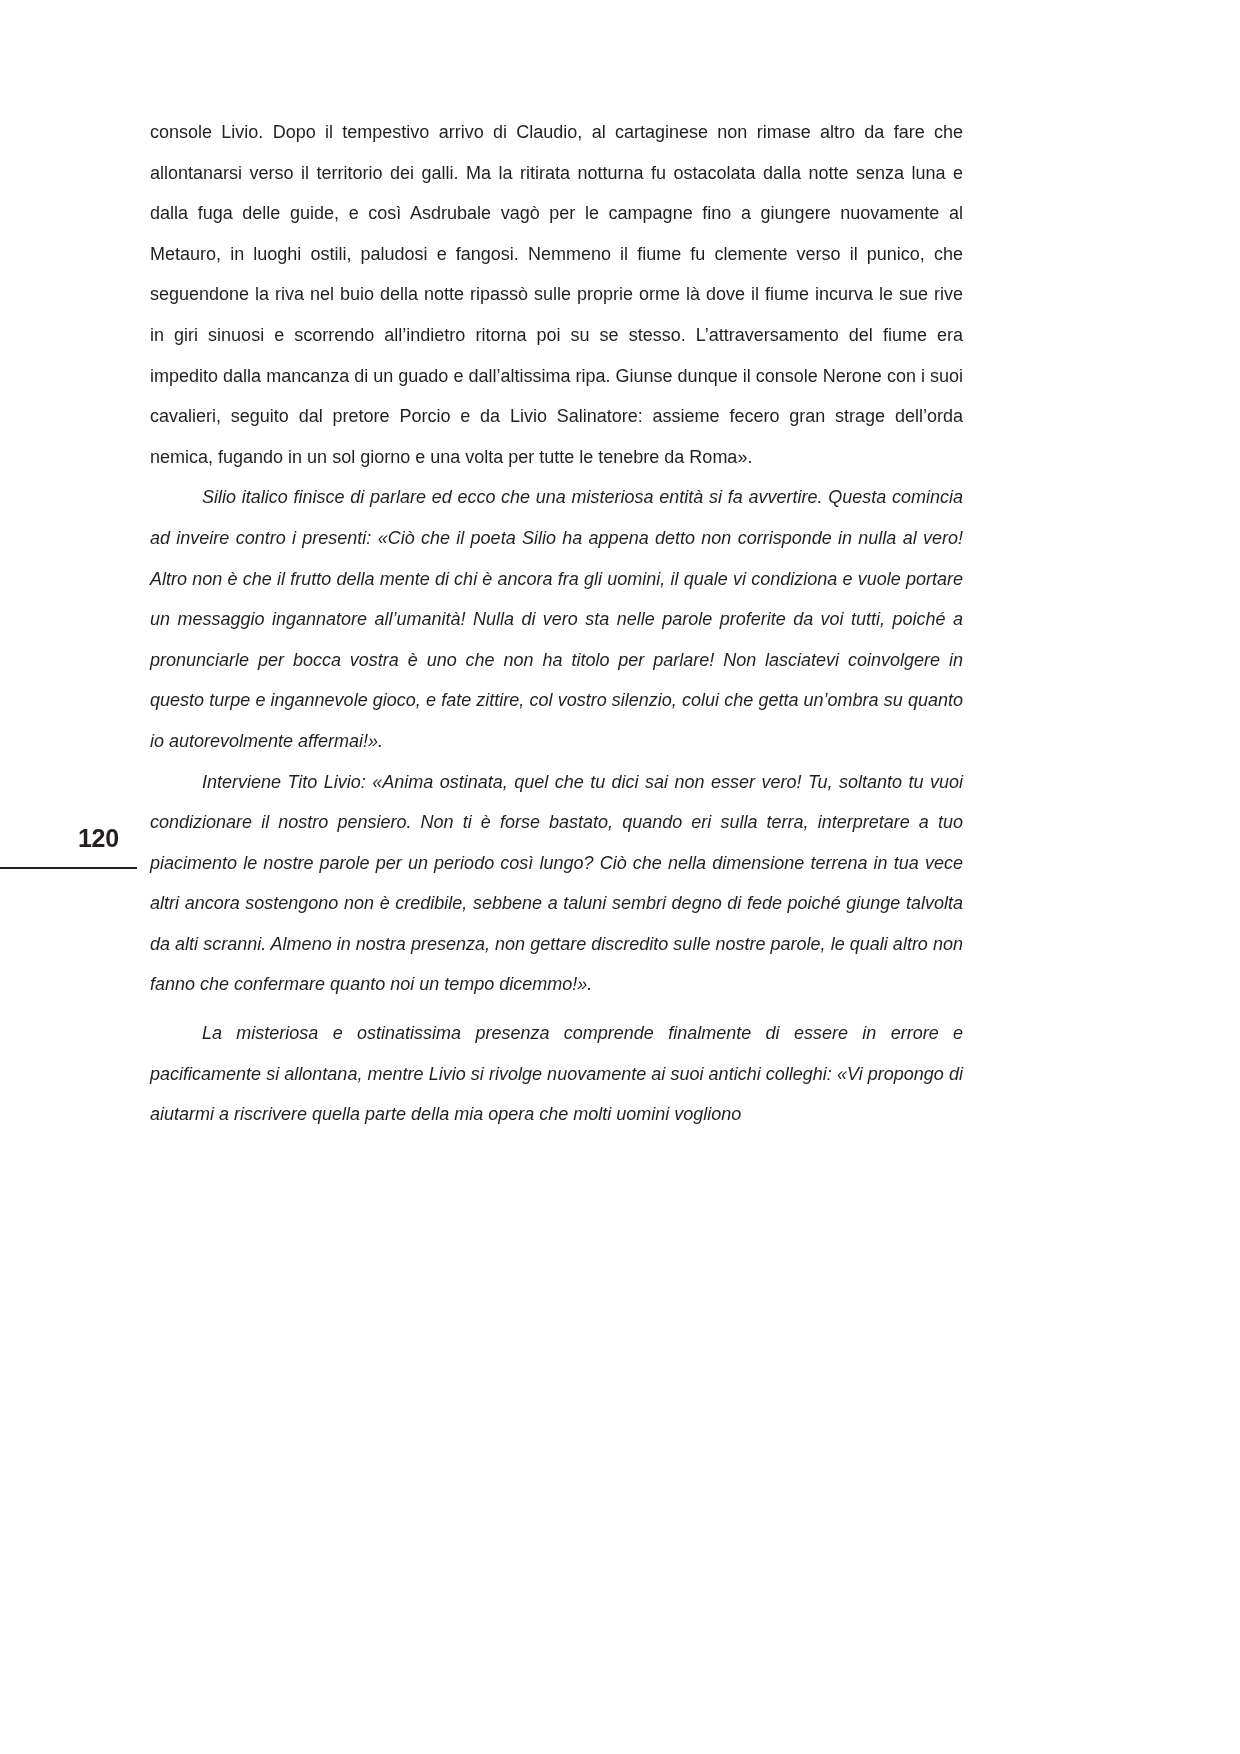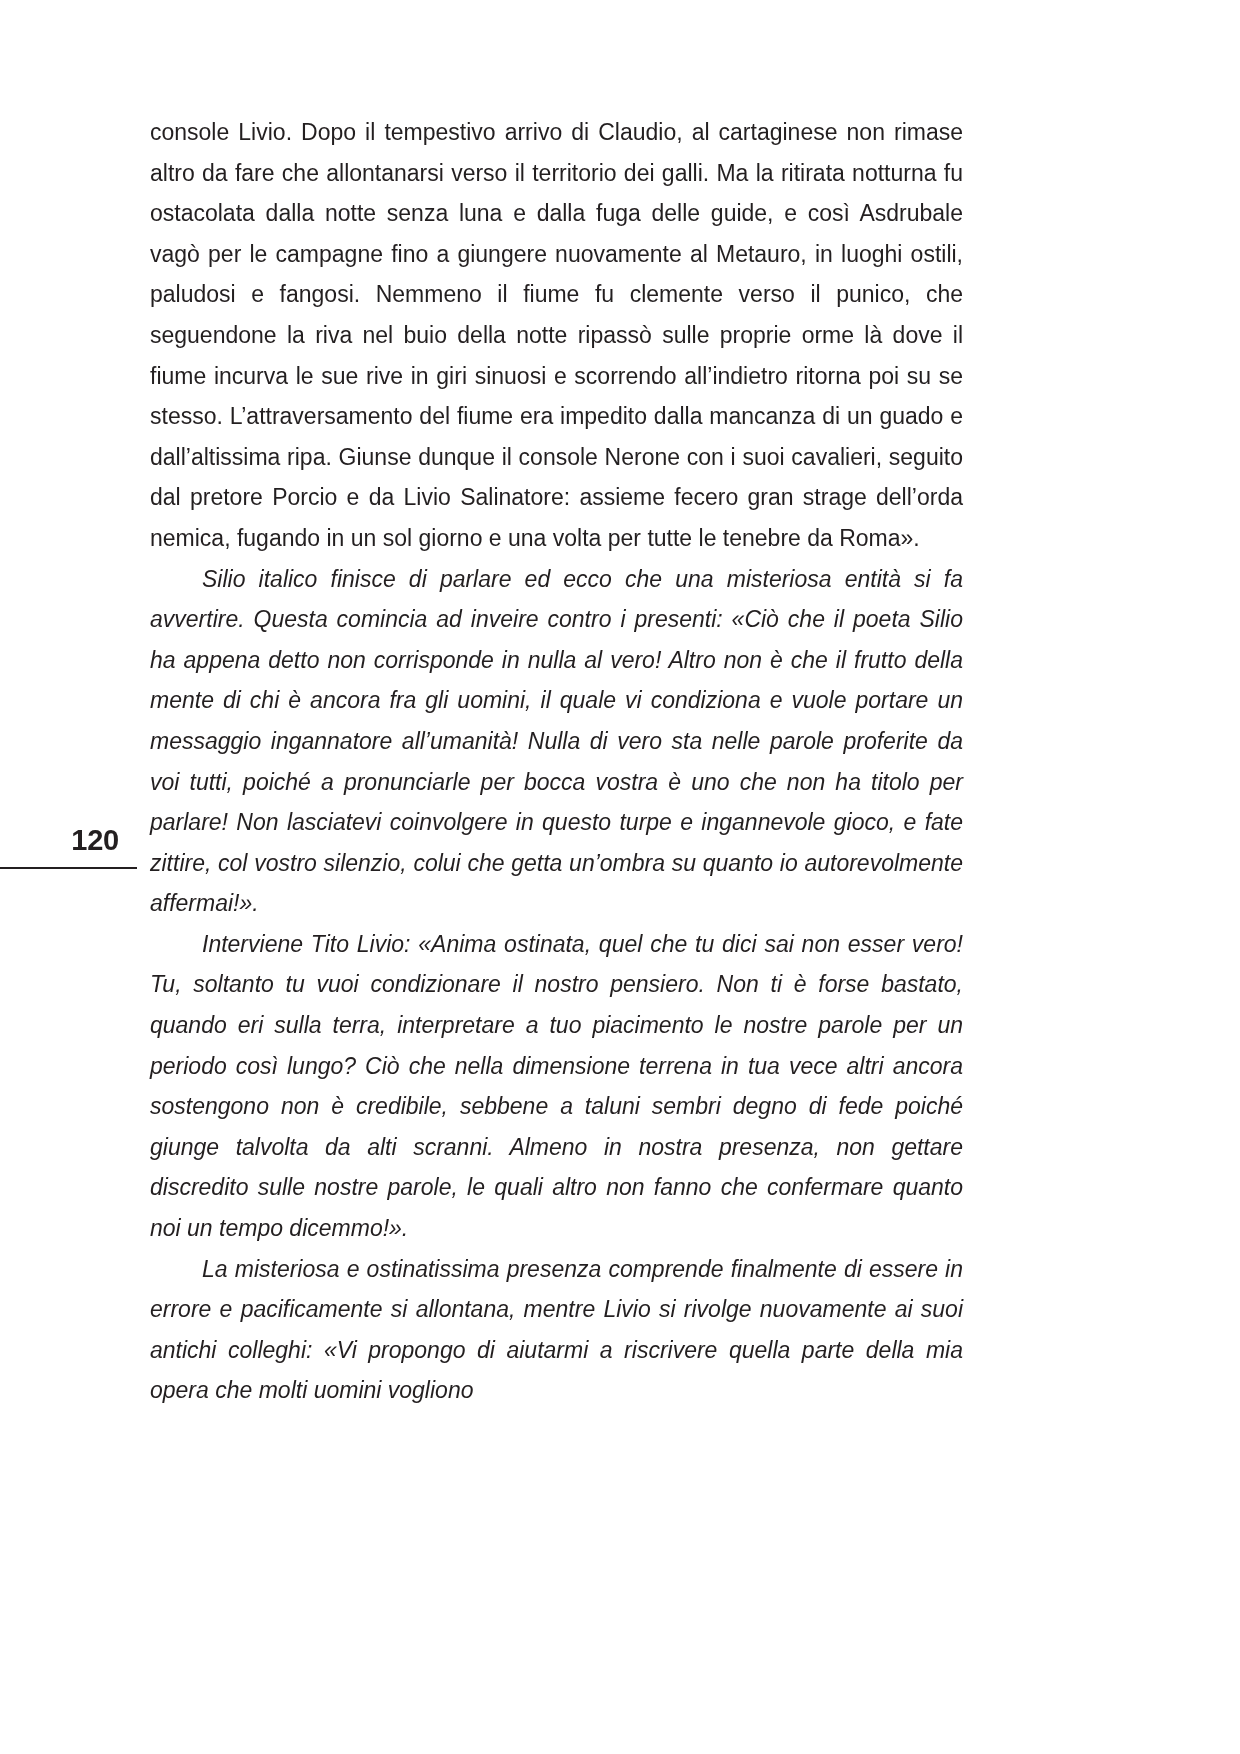--- a/index.html
+++ b/index.html
@@ -28,21 +28,21 @@
     position: absolute;
     left: 0;
     top: 826px;
     width: 137px;
     height: 60px;
   }
   #folio-number {
     position: absolute;
     right: 18px;
     top: 0;
-    font-size: 29px;
+    font-size: 25px;
     font-weight: bold;
     letter-spacing: -0.2px;
     color: #231f20;
     line-height: 1;
     font-family: "Liberation Sans", "DejaVu Sans", sans-serif;
   }
   #folio-rule {
     position: absolute;
     left: 0;
     top: 41px;
@@ -54,21 +54,21 @@
   
   #textblock {
     position: absolute;
     left: 150px;
     top: 112px;
     width: 813px;
   }
 
   .para {
     margin: 0;
-    font-size: 23px;
+    font-size: 18px;
     line-height: 40.6px;
     text-align: justify;
     text-justify: inter-word;
     color: #231f20;
     font-stretch: condensed;
     -webkit-font-smoothing: antialiased;
     
     transform-origin: left top;
   }
   .para.indent {
@@ -90,16 +90,16 @@
 
   <div id="folio-block">
     <div id="folio-number" style="color: rgb(35, 31, 32);">120</div>
     <div id="folio-rule" style="background: rgb(35, 31, 32);"></div>
   </div>
 
   <div id="textblock">
     <p class="para nolast" style="color: rgb(35, 31, 32);">console Livio. Dopo il tempestivo arrivo di Claudio, al cartaginese non rimase altro da fare che allontanarsi verso il territorio dei galli. Ma la ritirata notturna fu ostacolata dalla notte senza luna e dalla fuga delle guide, e così Asdrubale vagò per le campagne fino a giungere nuovamente al Metauro, in luoghi ostili, paludosi e fangosi. Nemmeno il fiume fu clemente verso il punico, che seguendone la riva nel buio della notte ripassò sulle proprie orme là dove il fiume incurva le sue rive in giri sinuosi e scorrendo all’indietro ritorna poi su se stesso. L’attraversamento del fiume era impedito dalla mancanza di un guado e dall’altissima ripa. Giunse dunque il console Nerone con i suoi cavalieri, seguito dal pretore Porcio e da Livio Salinatore: assieme fecero gran strage dell’orda nemica, fugando in un sol giorno e una volta per tutte le tenebre da Roma».</p>
     <p class="para indent nolast" style="color: rgb(35, 31, 32);">Silio italico finisce di parlare ed ecco che una misteriosa entità si fa avvertire. Questa comincia ad inveire contro i presenti: «Ciò che il poeta Silio ha appena detto non corrisponde in nulla al vero! Altro non è che il frutto della mente di chi è ancora fra gli uomini, il quale vi condiziona e vuole portare un messaggio ingannatore all’umanità! Nulla di vero sta nelle parole proferite da voi tutti, poiché a pronunciarle per bocca vostra è uno che non ha titolo per parlare! Non lasciatevi coinvolgere in questo turpe e ingannevole gioco, e fate zittire, col vostro silenzio, colui che getta un’ombra su quanto io autorevolmente affermai!».</p>
     <p class="para indent nolast" style="color: rgb(35, 31, 32);">Interviene Tito Livio: «Anima ostinata, quel che tu dici sai non esser vero! Tu, soltanto tu vuoi condizionare il nostro pensiero. Non ti è forse bastato, quando eri sulla terra, interpretare a tuo piacimento le nostre parole per un periodo così lungo? Ciò che nella dimensione terrena in tua vece altri ancora sostengono non è credibile, sebbene a taluni sembri degno di fede poiché giunge talvolta da alti scranni. Almeno in nostra presenza, non gettare discredito sulle nostre parole, le quali altro non fanno che confermare quanto noi un tempo dicemmo!».</p>
-    <p class="para indent nolast" style="color: rgb(35, 31, 32);">La misteriosa e ostinatissima presenza comprende finalmente di essere in errore e pacificamente si allontana, mentre Livio si rivolge nuovamente ai suoi antichi colleghi: «Vi propongo di aiutarmi a riscrivere quella parte della mia opera che molti uomini vogliono</p>
+    <p class="para indent nolast" style="color: rgb(35, 31, 32); margin-top: 8px;">La misteriosa e ostinatissima presenza comprende finalmente di essere in errore e pacificamente si allontana, mentre Livio si rivolge nuovamente ai suoi antichi colleghi: «Vi propongo di aiutarmi a riscrivere quella parte della mia opera che molti uomini vogliono</p>
   </div>
 
 </div>
 
 </body></html>

